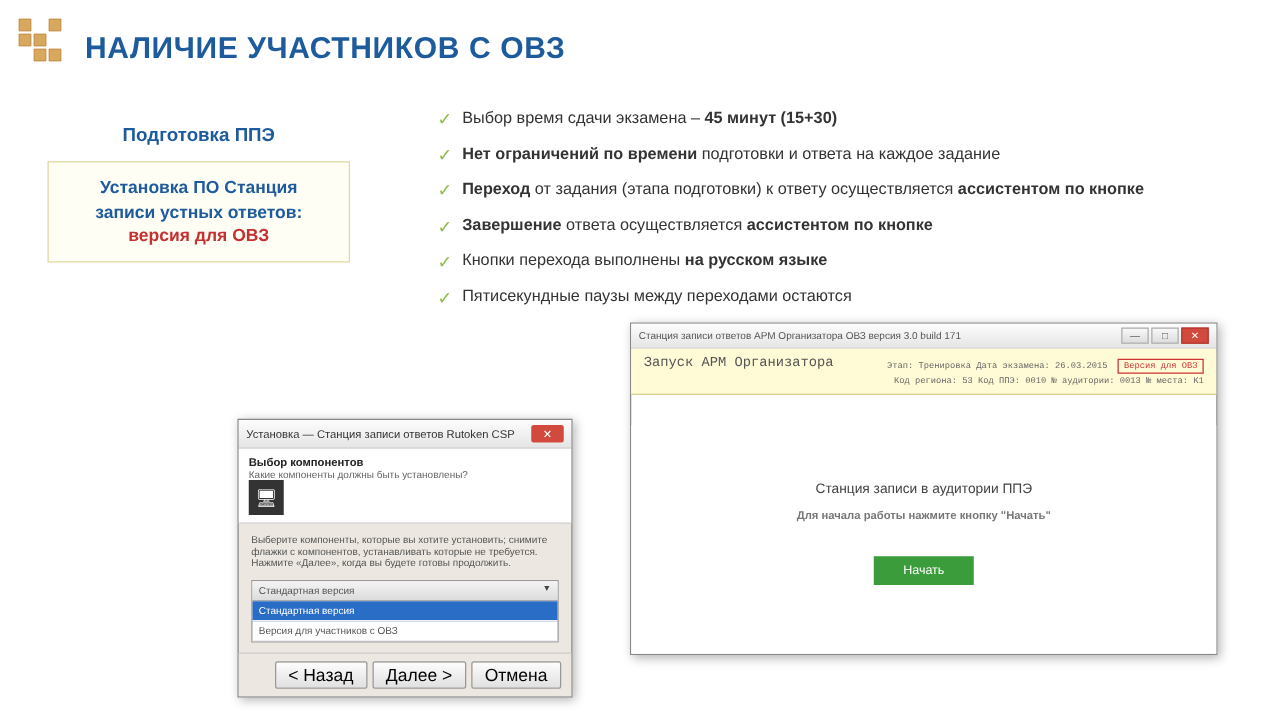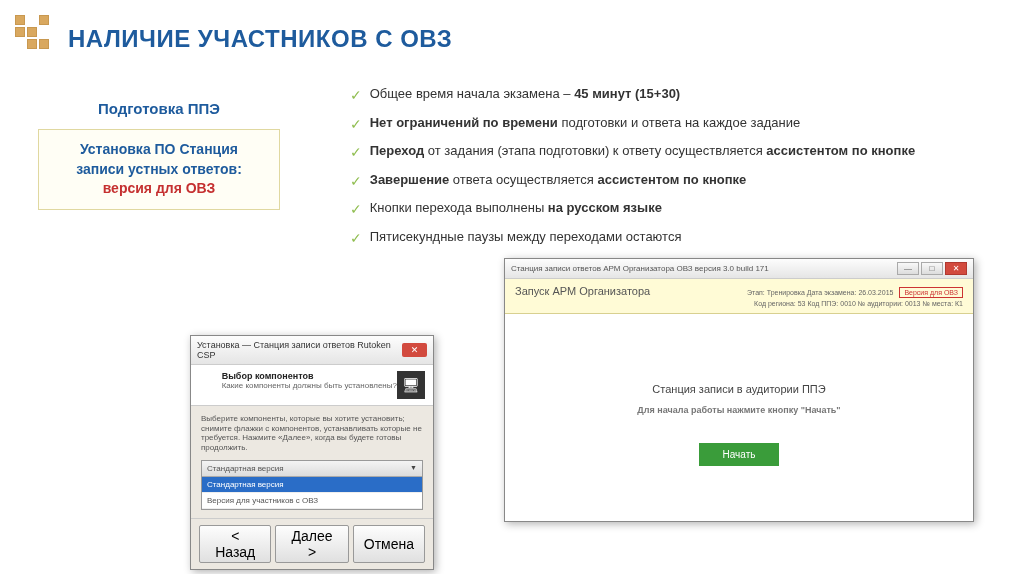--- a/index.html
+++ b/index.html
@@ -76,21 +76,21 @@
       margin-right: 8px;
       flex-shrink: 0;
       margin-top: 1px;
     }
     .bold { font-weight: bold; }
     
     .installer-window {
       position: absolute;
       top: 335px;
       left: 190px;
-      width: 244px;
+      width: 268px;
       background: #ece8e1;
       border: 1px solid #888;
       box-shadow: 2px 2px 8px rgba(0,0,0,0.3);
       font-size: 9px;
     }
     .installer-titlebar {
       background: linear-gradient(#fdfdfd, #e5e5e5);
       padding: 4px 6px;
       display: flex;
       justify-content: space-between;
@@ -105,22 +105,23 @@
       height: 14px;
       text-align: center;
       font-size: 9px;
       line-height: 14px;
       border-radius: 2px;
     }
     .installer-header {
       background: #fff;
       padding: 6px 8px;
       display: flex;
-      justify-content: flex-end;
+      justify-content: flex-start;
       border-bottom: 1px solid #ccc;
+      flex-direction: column;
     }
     .installer-header-left { font-size: 9px; }
     .installer-header-title { font-weight: bold; color: #222; }
     .installer-header-sub { color: #666; font-size: 8px; }
     .installer-header-icon {
       width: 28px;
       height: 28px;
       background: #333;
       display: flex;
       align-items: center;
@@ -202,20 +203,21 @@
       line-height: 11px;
     }
     .app-ctrl.close { background: #d24a3e; color: #fff; border-color: #b03830; }
     .app-yellow-header {
       background: #fffbd6;
       padding: 6px 10px;
       display: flex;
       justify-content: space-between;
       align-items: flex-start;
       border-bottom: 1px solid #d8d090;
+      font-family: Liberation Mono, monospace;
     }
     .app-yellow-left { font-size: 11px; color: #555; }
     .app-yellow-right { text-align: right; }
     .app-subject {
       color: #5a8a2a;
       font-size: 13px;
       font-weight: bold;
     }
     .app-meta {
       font-size: 7px;
@@ -268,21 +270,21 @@
   <div class="prep-title">Подготовка ППЭ</div>
   <div class="install-box">
     <span class="install-line1">Установка ПО Станция записи устных ответов:</span>
     <span class="install-line2">версия для ОВЗ</span>
   </div>
 </div>
 
 <div class="bullet-list">
   <div class="bullet-item">
     <span class="check">✓</span>
-    <span><span>Общее время начала экзамена – </span><span class="bold">45 минут (15+30)</span></span>
+    <span><span>Выбор время сдачи экзамена – </span><span class="bold">45 минут (15+30)</span></span>
   </div>
   <div class="bullet-item">
     <span class="check">✓</span>
     <span><span class="bold">Нет ограничений по времени</span><span> подготовки и ответа на каждое задание</span></span>
   </div>
   <div class="bullet-item">
     <span class="check">✓</span>
     <span><span class="bold">Переход</span><span> от задания (этапа подготовки) к ответу осуществляется </span><span class="bold">ассистентом по кнопке</span></span>
   </div>
   <div class="bullet-item">

